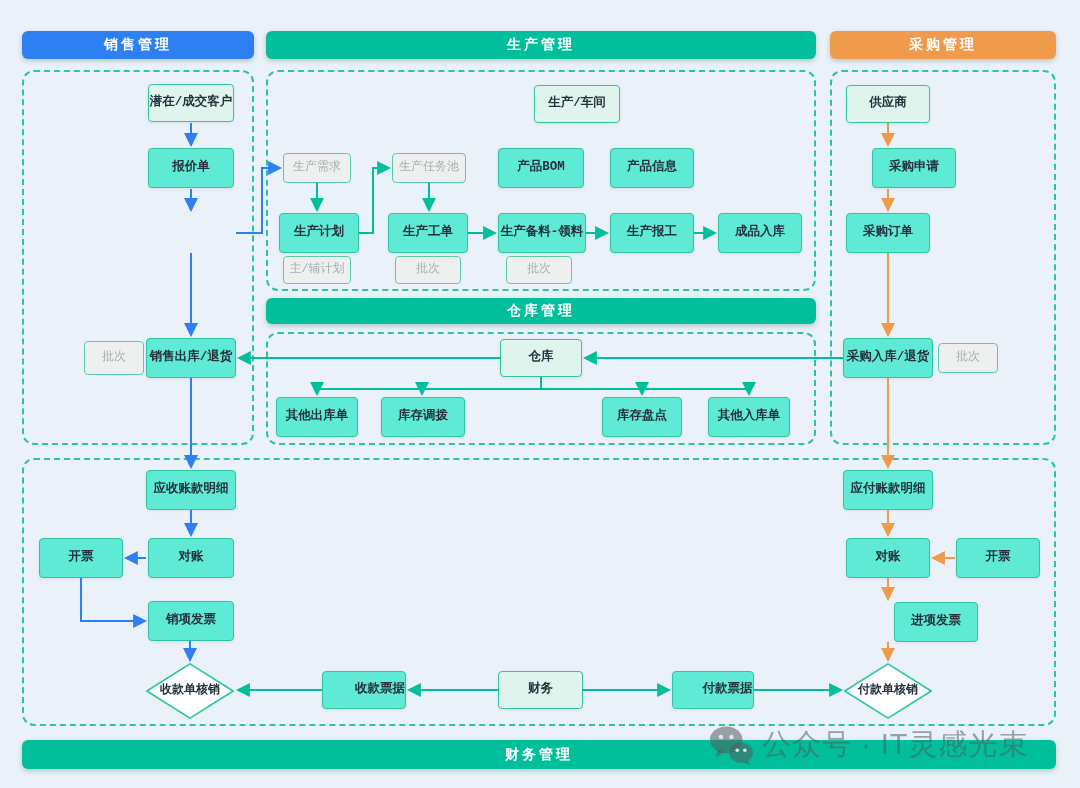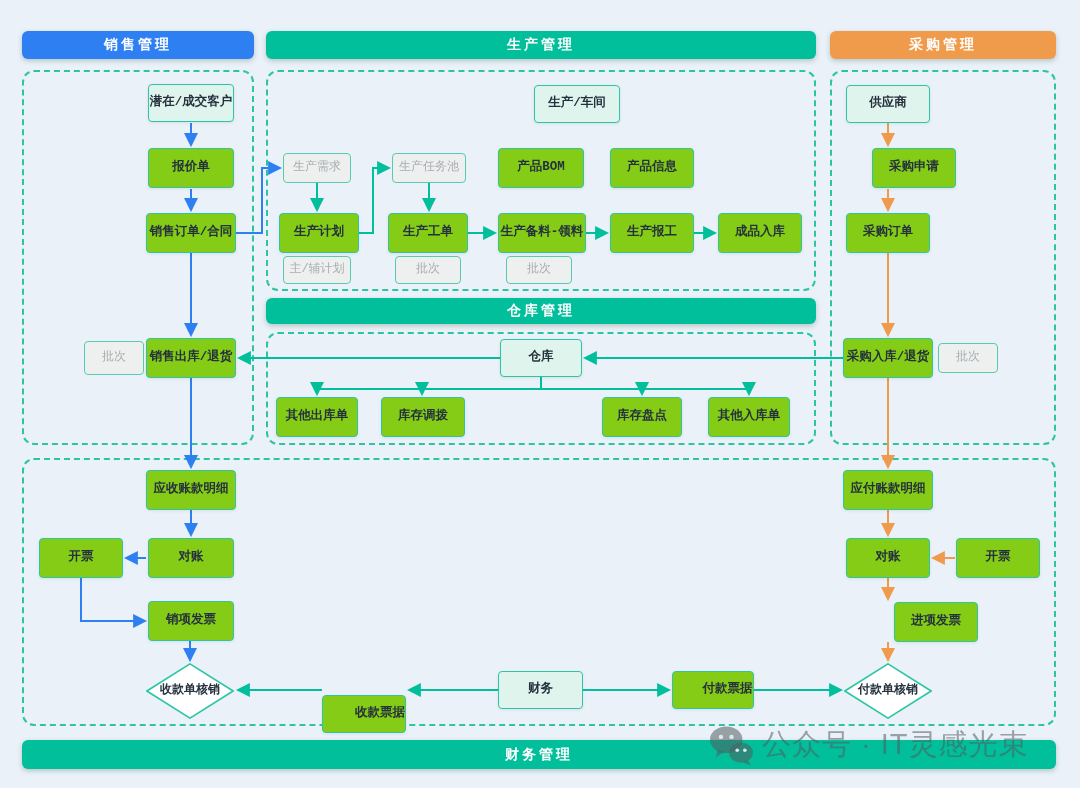--- a/index.html
+++ b/index.html
@@ -17,21 +17,21 @@
     color:#ffffff;font-weight:700;font-size:14px;letter-spacing:3px;
     border-radius:6px;box-shadow:0 2px 5px rgba(40,90,80,.28);
     box-sizing:border-box;z-index:3;
   }
   .edges{position:absolute;left:0;top:0;z-index:2;}
   .node{
     position:absolute;display:flex;align-items:center;justify-content:center;
     border-radius:4px;font-size:12.5px;font-weight:600;color:#25313C;
     box-sizing:border-box;z-index:4;text-align:center;line-height:1.1;font-family:Liberation Mono, monospace;
   }
-  .node.white{background:#84cc16;border:1.6px solid #2EC6A2;box-shadow:0 1px 3px rgba(40,70,90,.10);}
+  .node.white{background:#5eead4;border:1.6px solid #2EC6A2;box-shadow:0 1px 3px rgba(40,70,90,.10);}
   .node.tint{background:#E0F4EE;border:1.6px solid #2EC6A2;box-shadow:0 1px 3px rgba(40,70,90,.10);}
   .node.grey{background:#EEF0F0;border:1.4px solid #57CCAC;color:#A8ACAF;font-weight:500;font-size:12px;}
   .node.diamond{background:none;border:none;box-shadow:none;font-size:12px;}
   .node.diamond svg{position:absolute;left:0;top:0;width:100%;height:100%;}
   .node.diamond .label{position:relative;}
   .watermark{
     position:absolute;left:708px;top:724px;display:flex;align-items:center;gap:8px;
     color:rgba(80,92,97,.55);z-index:6;
   }
   .wm-icon svg{display:block;}
@@ -113,23 +113,20 @@
       <polyline points="955,558 933,558" fill="none" stroke="#F09A4C" stroke-width="2" marker-end="url(#arrow-orange)"></polyline>
       <polyline points="888,578 888,599" fill="none" stroke="#F09A4C" stroke-width="2" marker-end="url(#arrow-orange)"></polyline>
       <polyline points="888,642 888,660" fill="none" stroke="#F09A4C" stroke-width="2" marker-end="url(#arrow-orange)"></polyline>
     </svg>
     <div class="node tint" style="left: 148px; top: 84px; width: 86px; height: 38px;">
       <span class="label">潜在/成交客户</span>
     </div>
     <div class="node white" style="left: 148px; top: 148px; width: 86px; height: 40px;">
       <span class="label">报价单</span>
     </div>
-    <div class="node white" style="left: 146px; top: 213px; width: 90px; height: 40px;">
-      <span class="label">销售订单/合同</span>
-    </div>
     <div class="node grey" style="left: 84px; top: 341px; width: 60px; height: 34px;">
       <span class="label">批次</span>
     </div>
     <div class="node white" style="left: 146px; top: 338px; width: 90px; height: 40px;">
       <span class="label">销售出库/退货</span>
     </div>
     <div class="node white" style="left: 146px; top: 470px; width: 90px; height: 40px;">
       <span class="label">应收账款明细</span>
     </div>
     <div class="node white" style="left: 39px; top: 538px; width: 84px; height: 40px;">
@@ -227,21 +224,21 @@
     </div>
     <div class="node white" style="left: 894px; top: 602px; width: 84px; height: 40px;">
       <span class="label">进项发票</span>
     </div>
     <div class="node diamond" style="left: 844px; top: 663px; width: 88px; height: 56px;">
       <svg viewBox="0 0 100 64" preserveAspectRatio="none">
         <polygon points="50,1 99,32 50,63 1,32" fill="#FFFFFF" stroke="#2EC6A2" stroke-width="1.6" vector-effect="non-scaling-stroke"></polygon>
       </svg>
       <span class="label">付款单核销</span>
     </div>
-    <div class="node white" style="left: 322px; top: 695px; width: 84px; height: 38px; padding-left: 32px;">
+    <div class="node white" style="left: 322px; top: 671px; width: 84px; height: 38px; padding-left: 32px;">
       <span class="label">收款票据</span>
     </div>
     <div class="node tint" style="left: 498px; top: 671px; width: 85px; height: 38px;">
       <span class="label">财务</span>
     </div>
     <div class="node white" style="left: 672px; top: 671px; width: 82px; height: 38px; padding-left: 29px;">
       <span class="label">付款票据</span>
     </div>
   </div>
 

